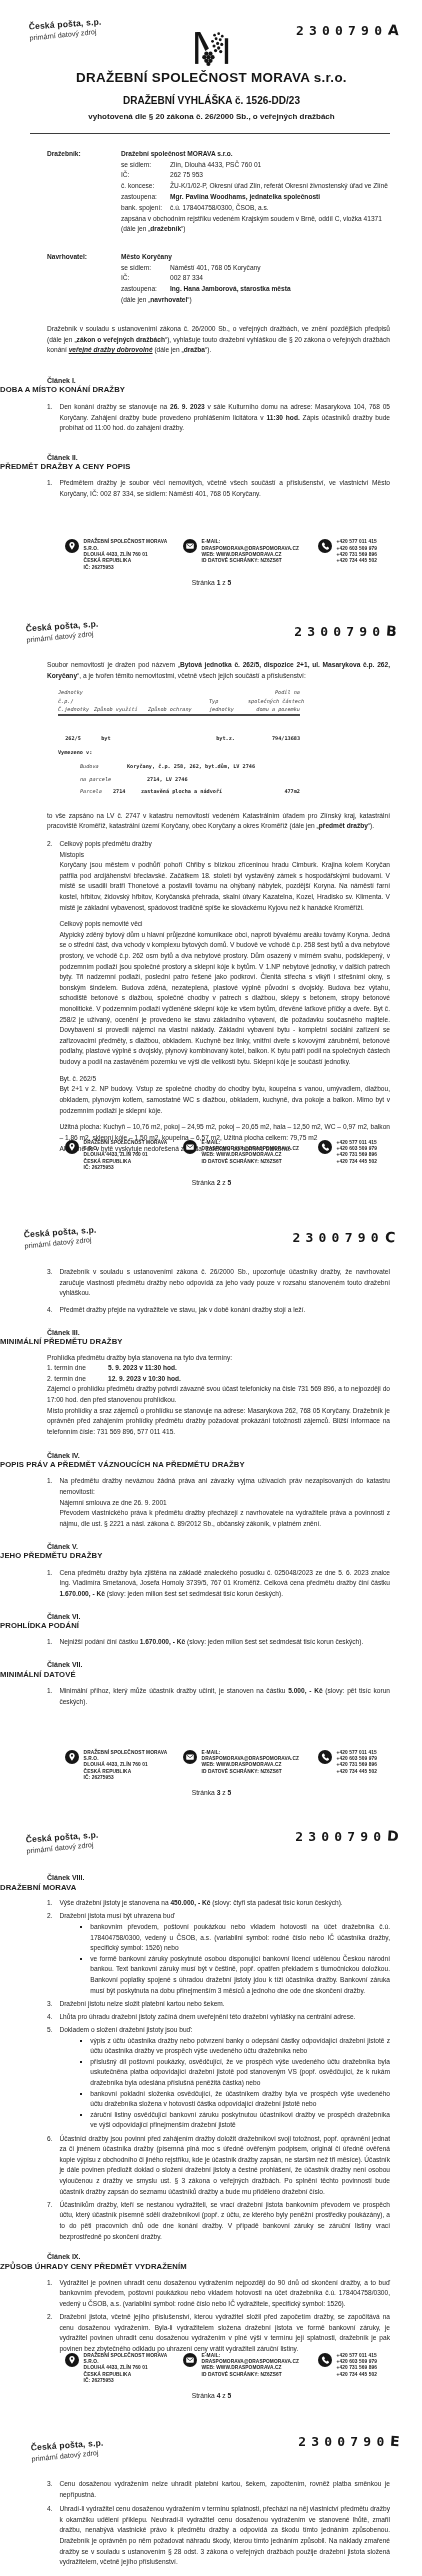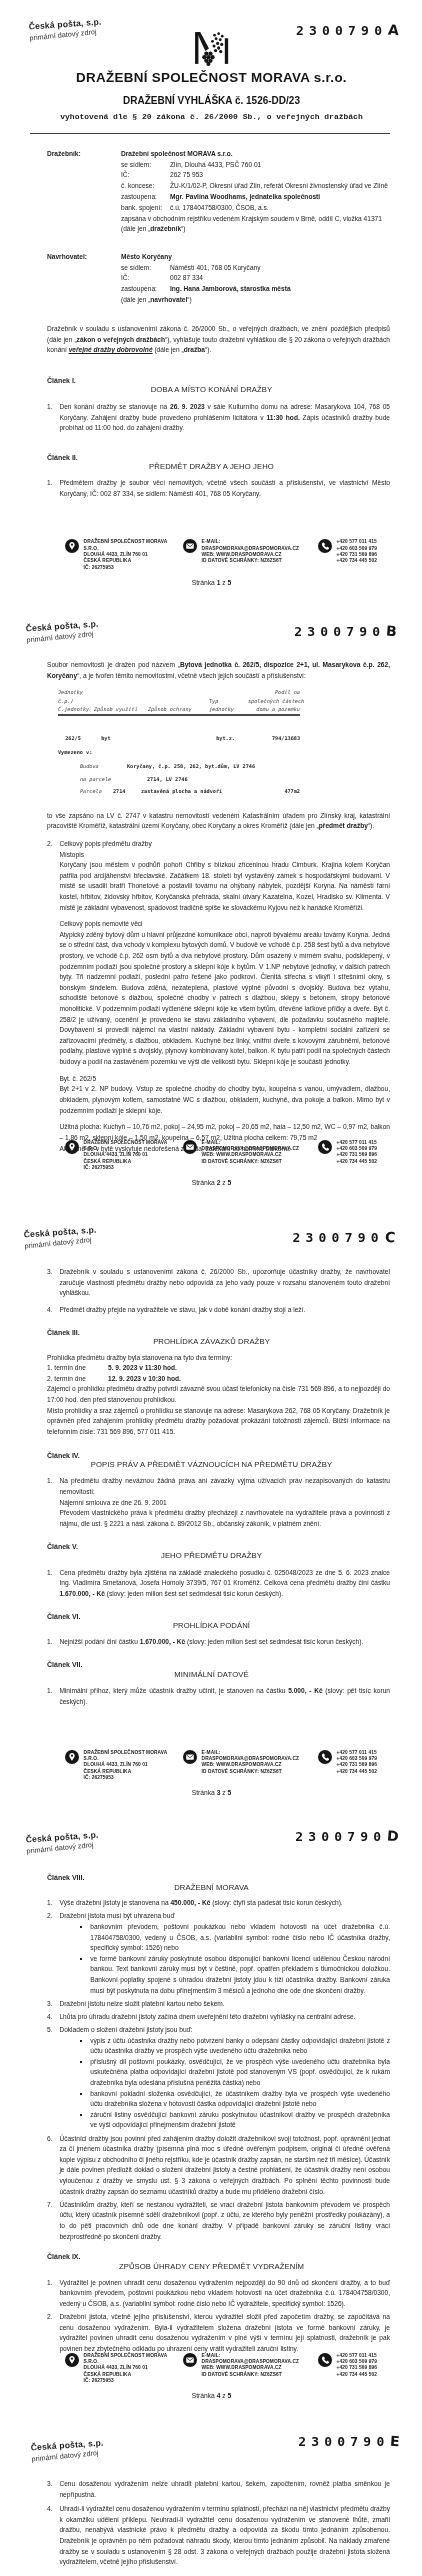--- a/index.html
+++ b/index.html
@@ -6,35 +6,35 @@
   body{width:423px;font-family:"Liberation Sans","DejaVu Sans",sans-serif;color:#1d1d1d;}
   .page{position:relative;width:423px;overflow:hidden;background:#fff;}
   .stamp{position:absolute;transform:rotate(-4deg);}
   .sl1{font-size:8.5px;font-weight:700;color:#1b1b1b;letter-spacing:0.2px;}
   .sl2{font-size:7.2px;color:#2e2e2e;margin-top:0.5px;transform:rotate(-1.5deg);}
   .refnum{position:absolute;font-family:"DejaVu Sans Mono","Liberation Mono",monospace;font-size:13px;font-weight:700;letter-spacing:5.2px;color:#161616;white-space:nowrap;}
   .refletter{display:inline-block;font-family:"DejaVu Sans",sans-serif;font-size:14px;font-weight:800;letter-spacing:0;margin-left:1px;transform:rotate(4deg);}
   .logo{display:block;margin:0 auto;}
   .company{text-align:center;font-size:13.4px;font-weight:600;letter-spacing:0.3px;color:#161616;margin-top:4.1px;}
   .dtitle{text-align:center;font-size:10px;font-weight:700;color:#141414;margin-top:10.3px;}
-  .dsub{text-align:center;font-size:8px;font-weight:600;color:#1a1a1a;margin-top:5.7px;font-family:Liberation Mono, monospace;}
+  .dsub{text-align:center;font-size:8px;font-weight:600;color:#1a1a1a;margin-top:5.7px;}
   .divider{height:1px;background:#3d3d3d;margin:12.4px 33px 0 30px;}
   .para{font-size:6.6px;line-height:10.6px;text-align:justify;margin:0 33px 0 47px;}
   .tleft{text-align:left;}
   .b{font-weight:700;}
   .biu{font-weight:700;font-style:italic;text-decoration:underline;}
   .party{display:flex;margin:0 33px 0 47px;font-size:6.6px;line-height:10.8px;}
   .plabel{width:74px;flex:none;font-weight:700;}
   .pbody{flex:1;}
   .prow{display:flex;}
   .prow .sl{width:49px;flex:none;}
   .prow .sv{flex:1;}
   .pname{font-weight:700;}
   .artlabel{font-weight:700;font-size:7px;margin-left:47px;}
-  .arttitle{text-align:center;font-weight:400;font-size:7.7px;letter-spacing:0.1px;margin-top:1.5px;}
+  .arttitle{font-weight:700;font-size:7.7px;letter-spacing:0.1px;margin-top:1.5px;}
   .item{display:flex;margin:0 33px 0 47px;font-size:6.6px;line-height:10.6px;}
   .item .num{width:12.4px;flex:none;}
   .itxt{flex:1;text-align:justify;min-width:0;}
   .blt{display:flex;margin-left:19.6px;}
   .sq{width:2.1px;height:2.1px;background:#202020;flex:none;margin:4.1px 8.2px 0 1px;}
   .kt{font-family:"DejaVu Sans Mono","Liberation Mono",monospace;font-size:5.2px;line-height:8.2px;color:#2e2e2e;margin:7.2px 0 0 58px;width:242px;}
   .ktrow{display:flex;}
   .kc1{width:36px;flex:none;}
   .kc2{width:54px;flex:none;}
   .kc3{width:61px;flex:none;}
@@ -152,21 +152,21 @@
   <p class="para" style="margin-top:18.5px"><span>Dražebník v souladu s ustanoveními zákona č. 26/2000 Sb., o veřejných dražbách, ve znění pozdějších předpisů (dále jen „</span><span class="b">zákon o veřejných dražbách</span><span>“), vyhlašuje touto dražební vyhláškou dle § 20 zákona o veřejných dražbách konání </span><span class="biu">veřejné dražby dobrovolné</span><span> (dále jen „</span><span class="b">dražba</span><span>“).</span></p>
 
   <div class="artlabel" style="margin-top:20.6px">Článek I.</div>
   <div class="arttitle">DOBA A MÍSTO KONÁNÍ DRAŽBY</div>
   <div class="item" style="margin-top:8.2px">
     <span class="num">1.</span>
     <div class="itxt"><span>Den konání dražby se stanovuje na </span><span class="b">26. 9. 2023</span><span> v sále Kulturního domu na adrese: Masarykova 104, 768 05 Koryčany. Zahájení dražby bude provedeno prohlášením licitátora v </span><span class="b">11:30 hod.</span><span> Zápis účastníků dražby bude probíhat od 11:00 hod. do zahájení dražby.</span></div>
   </div>
 
   <div class="artlabel" style="margin-top:19.6px">Článek II.</div>
-  <div class="arttitle">PŘEDMĚT DRAŽBY A JEHO JEHO</div>
+  <div class="arttitle">PŘEDMĚT DRAŽBY A CENY POPIS</div>
   <div class="item" style="margin-top:7.2px">
     <span class="num">1.</span>
     <div class="itxt">Předmětem dražby je soubor věcí nemovitých, včetně všech součástí a příslušenství, ve vlastnictví Město Koryčany, IČ: 002 87 334, se sídlem: Náměstí 401, 768 05 Koryčany.</div>
   </div>
 
   <div class="pfooter" style="bottom:13.4px">
     <div class="contacts">
       <div class="ccol c1">
         <span class="cicon"><svg width="14" height="14" viewBox="0 0 27 27">
               <circle cx="13.5" cy="13.5" r="13.5" fill="#161616"></circle>
@@ -342,21 +342,21 @@
   <div class="item" style="padding-top:76px">
     <span class="num">3.</span>
     <div class="itxt">Dražebník v souladu s ustanoveními zákona č. 26/2000 Sb., upozorňuje účastníky dražby, že navrhovatel zaručuje vlastnosti předmětu dražby nebo odpovídá za jeho vady pouze v rozsahu stanoveném touto dražební vyhláškou.</div>
   </div>
   <div class="item" style="margin-top:6.2px">
     <span class="num">4.</span>
     <div class="itxt">Předmět dražby přejde na vydražitele ve stavu, jak v době konání dražby stojí a leží.</div>
   </div>
 
   <div class="artlabel" style="margin-top:13.4px">Článek III.</div>
-  <div class="arttitle">PROHLÍDKA ZÁVAZKŮ DRAŽBY</div>
+  <div class="arttitle">MINIMÁLNÍ PŘEDMĚTU DRAŽBY</div>
   <p class="para tleft" style="margin-top:6.2px;margin-bottom:0">Prohlídka předmětu dražby byla stanovena na tyto dva termíny:</p>
   <div class="para tleft"><span style="display:inline-block;width:61px">1. termín dne</span><span class="b">5. 9. 2023 v 11:30 hod.</span></div>
   <div class="para tleft"><span style="display:inline-block;width:61px">2. termín dne</span><span class="b">12. 9. 2023 v 10:30 hod.</span></div>
   <p class="para" style="margin-top:0;margin-bottom:0">Zájemci o prohlídku předmětu dražby potvrdí závazně svou účast telefonicky na čísle 731 569 896, a to nejpozději do 17:00 hod. den před stanovenou prohlídkou.</p>
   <p class="para" style="margin-top:0;margin-bottom:0">Místo prohlídky a sraz zájemců o prohlídku se stanovuje na adrese: Masarykova 262, 768 05 Koryčany. Dražebník je oprávněn před zahájením prohlídky předmětu dražby požadovat prokázání totožnosti zájemců. Bližší informace na telefonním čísle: 731 569 896, 577 011 415.</p>
 
   <div class="artlabel" style="margin-top:14.4px">Článek IV.</div>
   <div class="arttitle">POPIS PRÁV A PŘEDMĚT VÁZNOUCÍCH NA PŘEDMĚTU DRAŽBY</div>
   <div class="item" style="margin-top:7.2px">
     <span class="num">1.</span>

